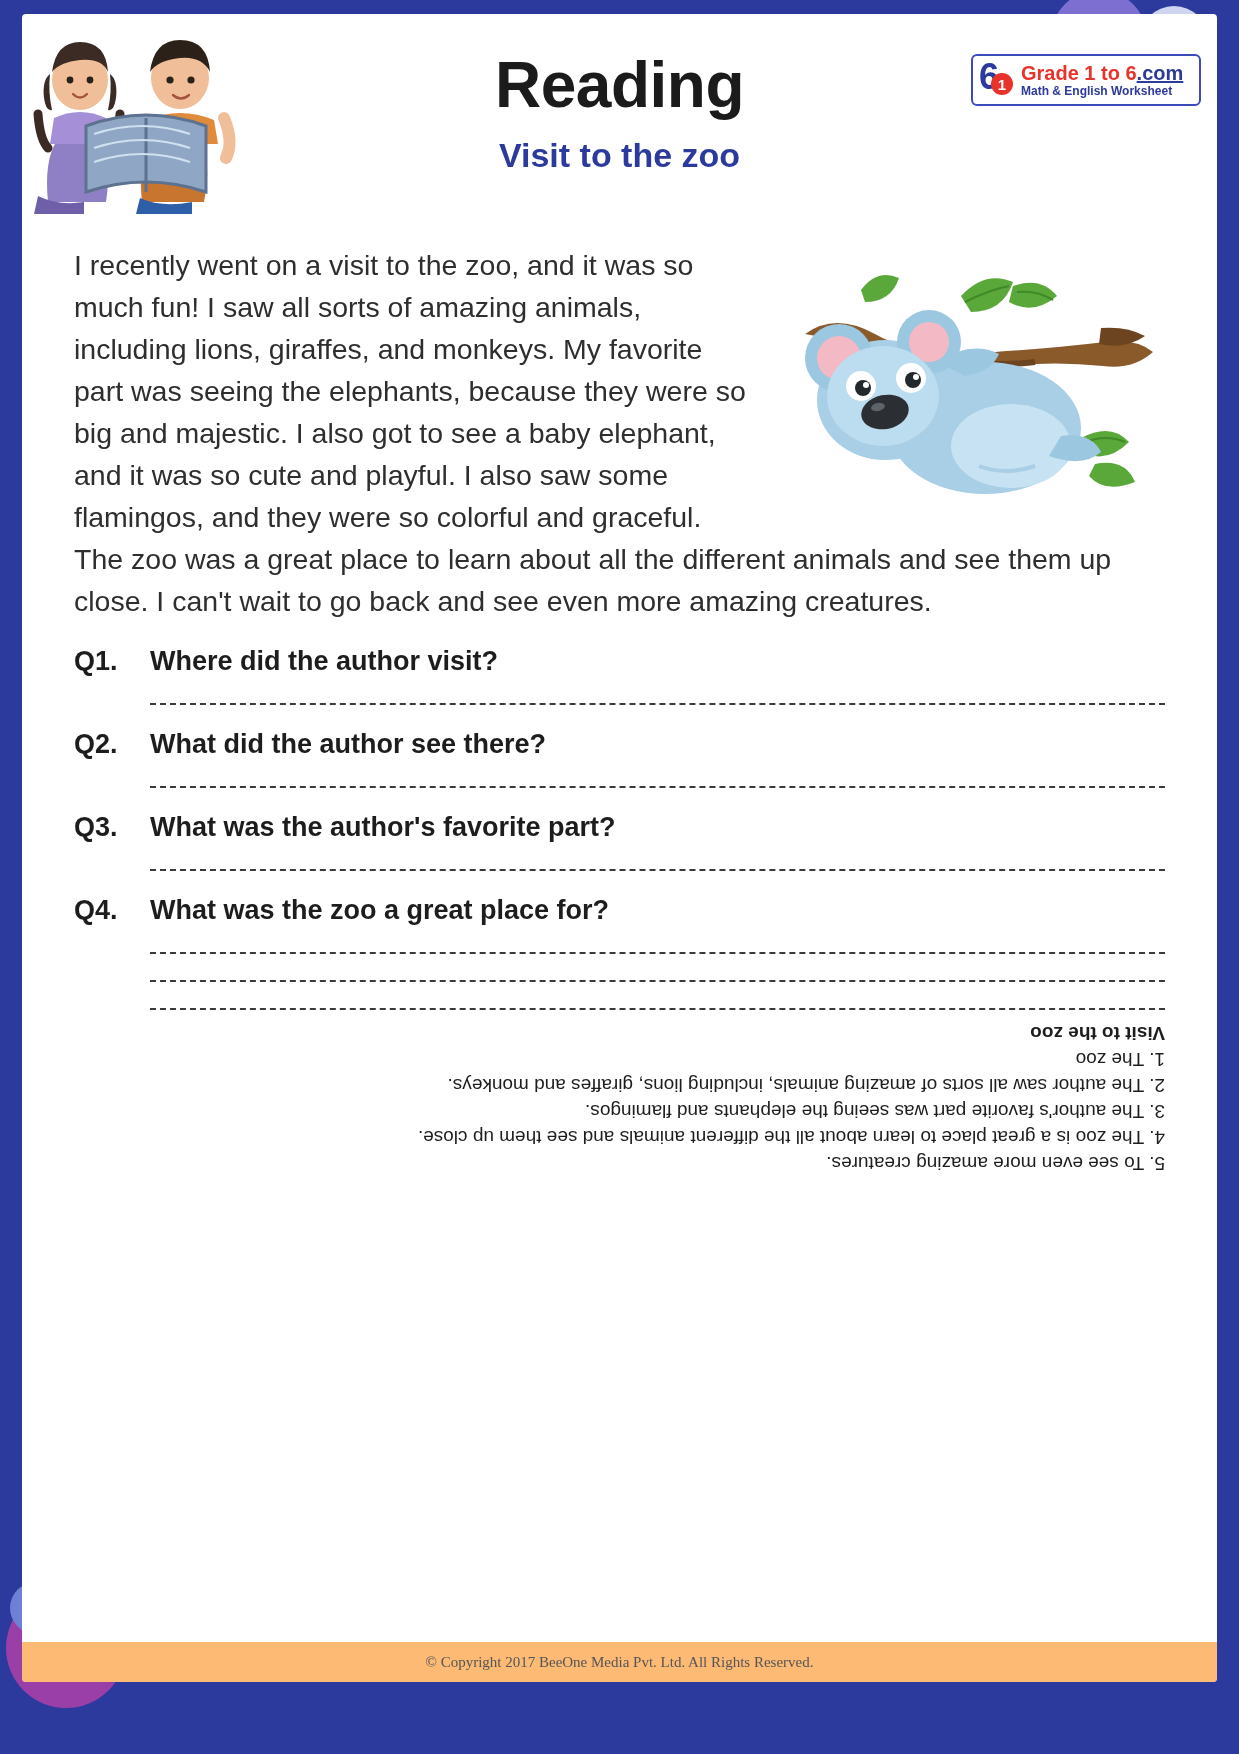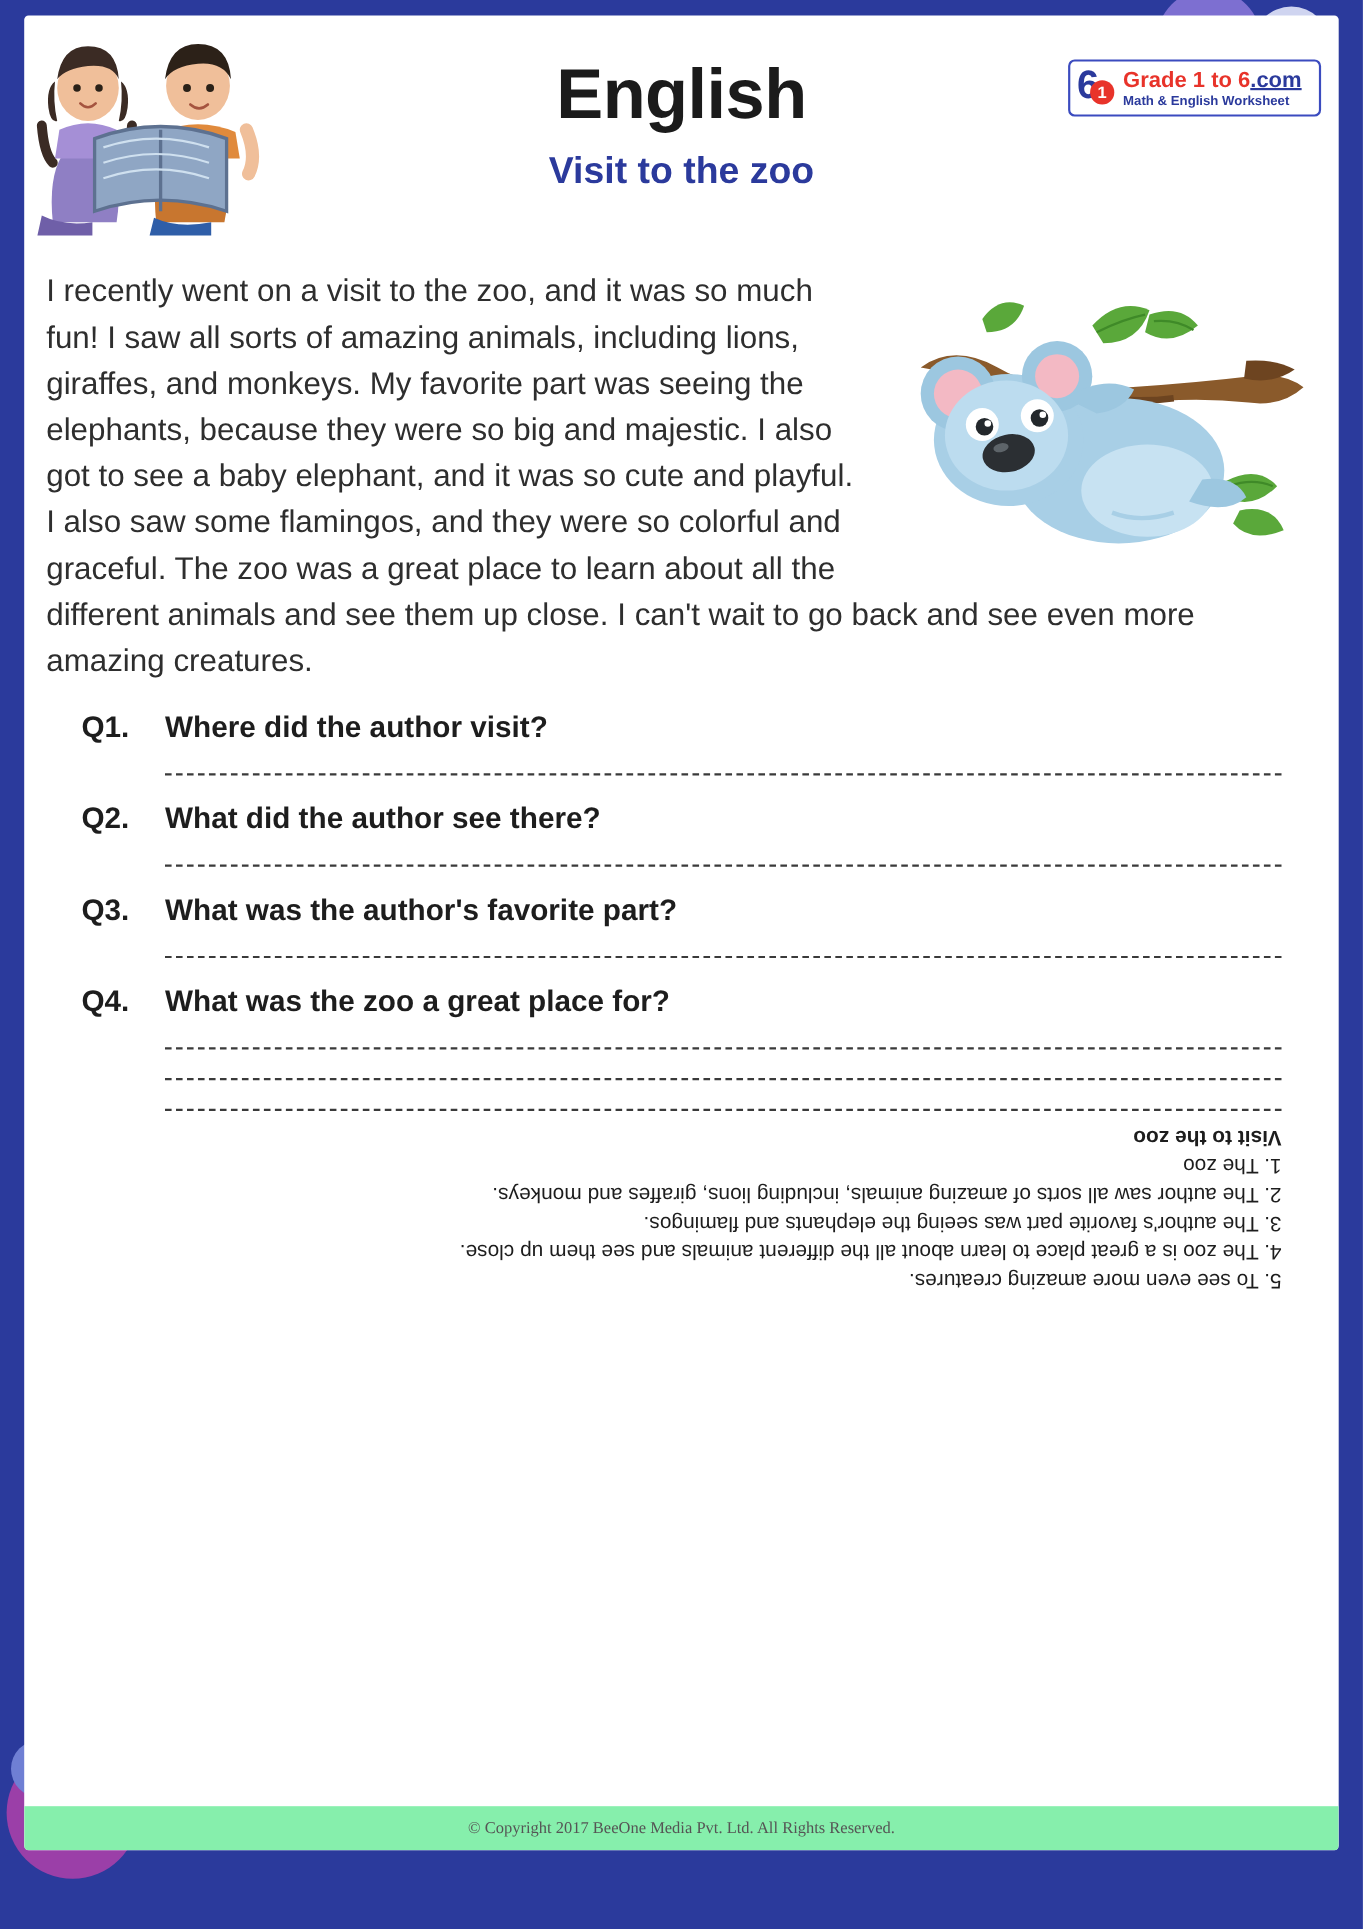--- a/index.html
+++ b/index.html
@@ -76,21 +76,21 @@
   }
   .logo-text { margin-left: 2px; }
   .logo-text .l1 { font-size: 20px; font-weight: bold; color: #e8332a; line-height: 22px; }
   .logo-text .l1 .blue { color: #2b3a9c; text-decoration: underline; }
   .logo-text .l2 { font-size: 12px; font-weight: bold; color: #2b3a9c; line-height: 14px; }
 
   
   .kids { position: absolute; left: 6px; top: 8px; width: 240px; height: 210px; }
 
   
-  .content { padding: 0 20px; }
+  .content { padding: 0 52px; }
   .para {
     font-size: 28.5px;
     line-height: 42px;
     color: #2e2e2e;
     text-align: left;
   }
   .para-wrap { position: relative; }
   .koala {
     float: right;
     width: 400px; height: 262px;
@@ -120,21 +120,21 @@
     color: #1d1d1d;
   }
   .answers-title { font-size: 19px; font-weight: bold; line-height: 26px; }
   .answers-list { font-size: 19px; line-height: 26px; }
   .answers-list div { }
 
   .footer {
     position: absolute;
     bottom: 0; left: 0; right: 0;
     height: 40px;
-    background: #86efac;
+    background: #fdba74;
     display: flex; align-items: center; justify-content: center;
     font-family: "Liberation Serif", serif;
     font-size: 15px;
     color: #555;
   }
 </style>
 </head>
 <body>
 
 <div class="deco-circle c1"></div>
@@ -190,21 +190,21 @@
         <span class="six">6</span>
         <span class="one-circle">1</span>
       </div>
       <div class="logo-text">
         <div class="l1"><span>Grade 1 to 6</span><span class="blue">.com</span></div>
         <div class="l2">Math &amp; English Worksheet</div>
       </div>
     </div>
 
     <div class="title">
-      <div>English</div>
+      <div>Reading</div>
     </div>
     <div class="subtitle">Visit to the zoo</div>
   </div>
 
   <div class="content">
     <div class="para-wrap">
 
       <svg class="koala" viewBox="0 0 400 262">
 
         <path d="M40 84 q30 -22 70 0 q40 24 120 18 q60 -4 110 -10 q30 -4 48 10 q-20 18 -50 14 q-56 -6 -110 2 q-62 8 -110 -12 q-38 -16 -78 -22z" fill="#8a5a2b"></path>

